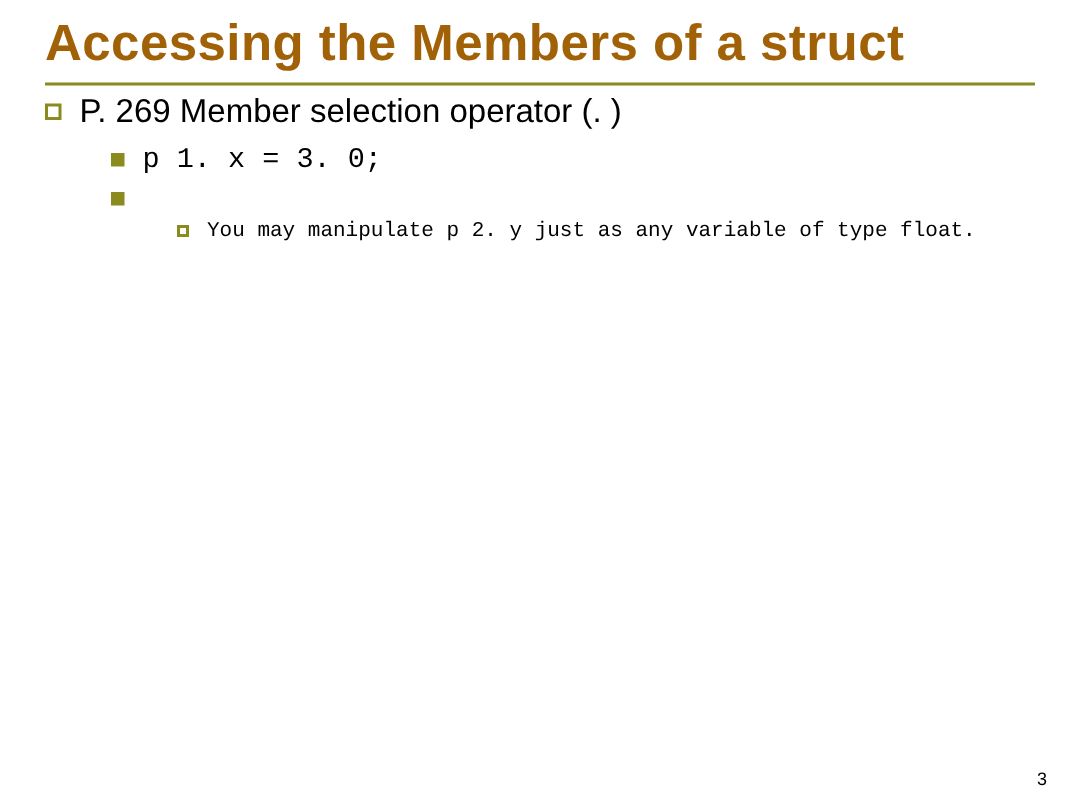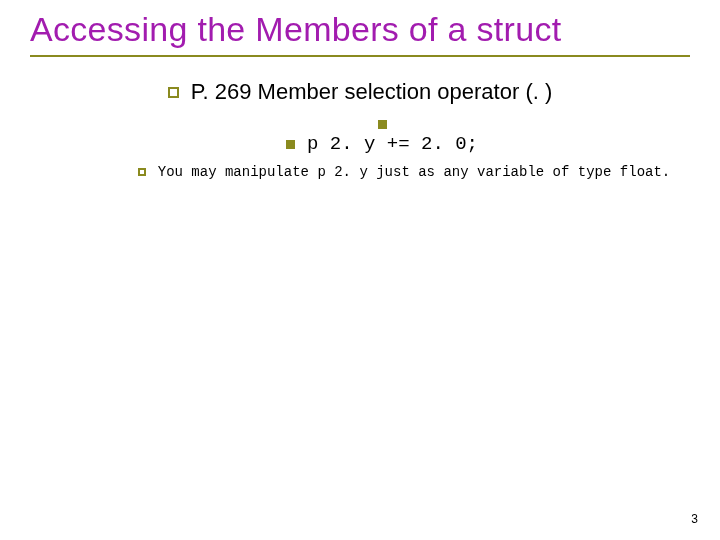--- a/index.html
+++ b/index.html
@@ -4,46 +4,45 @@
 <style>
   * { margin: 0; padding: 0; box-sizing: border-box; }
   html, body { width: 720px; height: 540px; overflow: hidden; }
   body {
     background: #ffffff;
     font-family: Verdana, Geneva, sans-serif;
     position: relative;
     padding: 10px 30px 30px 30px;
   }
   .title {
-    color: #a21caf;
+    color: #a16207;
     font-size: 34px;
-    font-weight: 400;
+    font-weight: 700;
     line-height: 1.15;
     border-bottom: 2px solid #8a8a1f;
     padding-bottom: 6px;
-    margin-bottom: 22px;
+    margin-bottom: 4px;
     letter-spacing: 0.3px;
   }
   .level1 {
     margin-left: 0;
     margin-bottom: 8px;
   }
   .level2 {
     margin-left: 44px;
     margin-bottom: 4px;
   }
   .level3 {
     margin-left: 88px;
     margin-top: 8px;
   }
   .row {
     display: flex;
     align-items: flex-start;
     gap: 12px;
-    justify-content: center;
   }
   .bullet-hollow {
     width: 11px;
     height: 11px;
     border: 2px solid #8a8a1f;
     background: transparent;
     flex-shrink: 0;
     margin-top: 8px;
   }
   .bullet-solid {
@@ -91,25 +90,25 @@
 
 <h1 class="title">Accessing the Members of a struct</h1>
 
 <div class="row level1">
   <span class="bullet-hollow"></span>
   <span class="text-l1">P. 269 Member selection operator (. )</span>
 </div>
 
 <div class="row level2">
   <span class="bullet-solid"></span>
+  <span class="text-l2">p 1. x = 3. 0;</span>
 </div>
 
 <div class="row level2">
   <span class="bullet-solid"></span>
-  <span class="text-l2">p 2. y += 2. 0;</span>
 </div>
 
 <div class="row level3">
   <span class="bullet-hollow-sm"></span>
   <span class="text-l3">You may manipulate p 2. y just as any variable of type float.</span>
 </div>
 
 <div class="page-num">3</div>
 
 </body></html>

